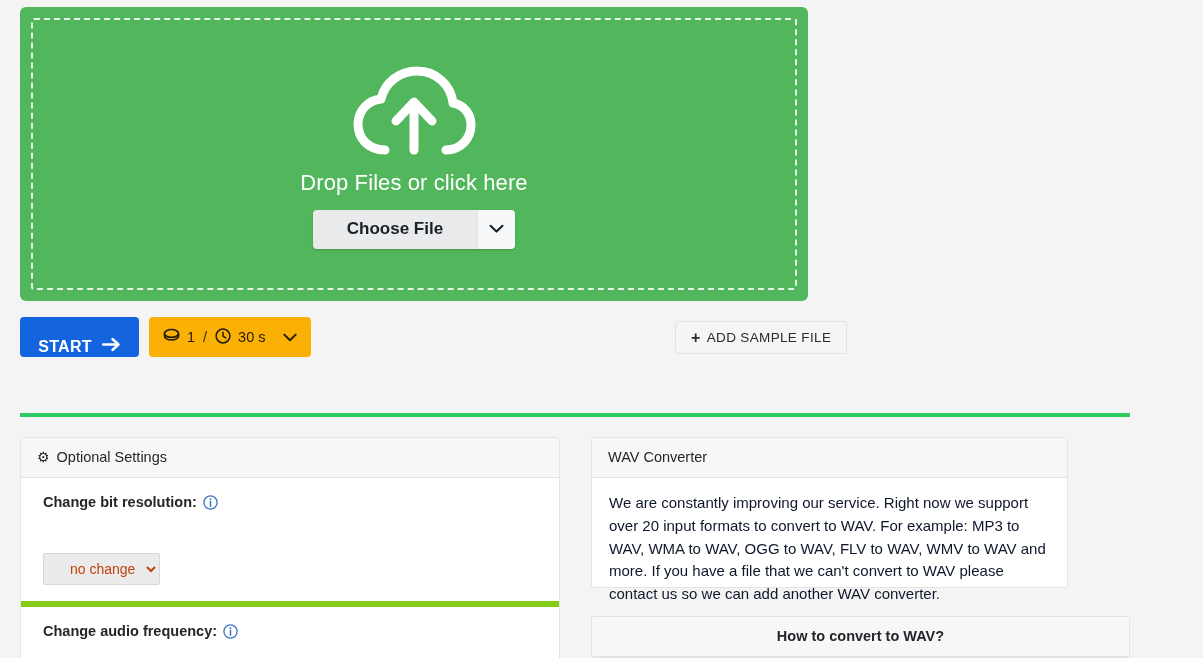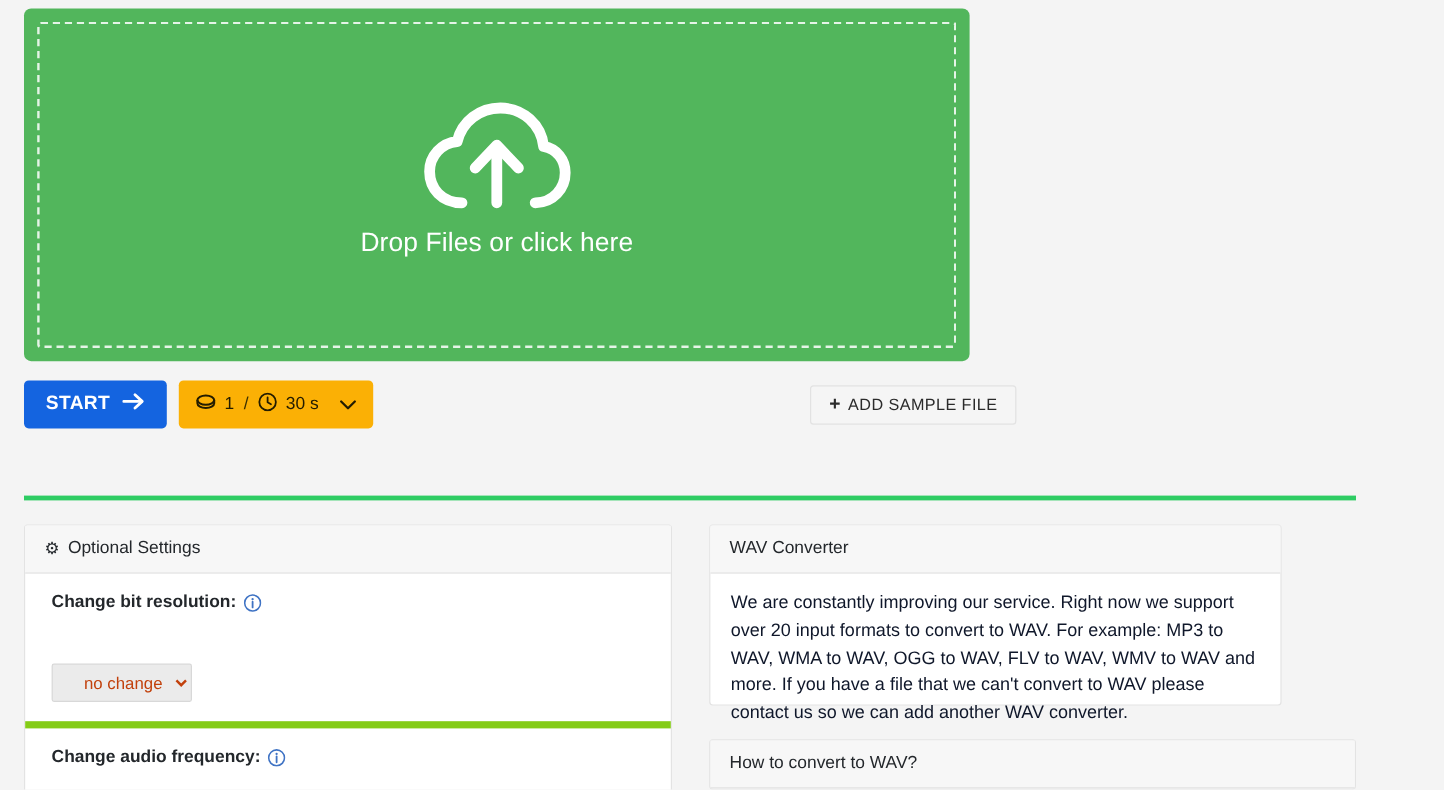--- a/index.html
+++ b/index.html
@@ -75,21 +75,21 @@
   }
   .start-btn {
     position: absolute; left: 0; top: 0;
     width: 119px; height: 40px;
     background: #1464e0;
     border: none; border-radius: 4px;
     color: #fff;
     font-size: 16px; font-weight: bold;
     font-family: inherit;
     letter-spacing: .3px;
-    display: flex; align-items: center; justify-content: center; gap: 10px;
+    display: flex; align-items: flex-end; justify-content: center; gap: 10px;
     cursor: pointer;
   }
   .credits-btn {
     position: absolute; left: 129px; top: 0;
     height: 40px;
     background: #fbb005;
     border: none; border-radius: 4px;
     color: #231c00;
     font-size: 14.5px;
     font-family: inherit;
@@ -167,21 +167,21 @@
     border-radius: 3px;
   }
   .panel-head {
     background: #f7f7f7;
     border-bottom: 1px solid #e3e3e3;
     padding: 11px 16px 12px 16px;
     font-size: 14.5px;
     color: #23272b;
     display: flex; align-items: center; gap: 7px;
   }
-  .panel-head.bold { font-weight: normal; }
+  .panel-head.bold { font-weight: bold; justify-content: center; }
   #settings-panel { left: 20px; top: 437px; width: 540px; height: 230px; }
   #info-panel     { left: 591px; top: 437px; width: 477px; height: 151px; }
   #howto-panel    { left: 591px; top: 616px; width: 539px; height: 42px; }
 
   .setting-block {
     padding: 16px 16px 16px 22px;
     border-bottom: 6px solid #84cc16;
   }
   .setting-label {
     font-size: 14.5px;
@@ -222,20 +222,30 @@
     <div class="dropzone-inner"></div>
     <div class="dz-content">
       <span>
         <svg class="cloud-icon" viewBox="0 0 124 92" fill="none" xmlns="http://www.w3.org/2000/svg">
           <path d="M33 84 C16 84 6 72 6 58 C6 45 16 34 29 33 C33 16 48 5 65 5 C84 5 99 19 101 37 C112 39 119 48 119 59 C119 72 109 84 94 84" stroke="#ffffff" stroke-width="9" stroke-linecap="round" stroke-linejoin="round"></path>
           <path d="M62 84 L62 38" stroke="#ffffff" stroke-width="9" stroke-linecap="round"></path>
           <path d="M44 55 L62 36 L80 55" stroke="#ffffff" stroke-width="9" stroke-linecap="round" stroke-linejoin="round"></path>
         </svg>
       </span>
       <div class="dz-text">Drop Files or click here</div>
+      <div class="choose-wrap">
+        <button class="choose-btn">Choose File</button>
+        <button class="choose-caret">
+          <span>
+            <svg width="15" height="10" viewBox="0 0 15 10" fill="none" xmlns="http://www.w3.org/2000/svg">
+              <path d="M1.5 1.8 L7.5 7.6 L13.5 1.8" stroke="#1b1f23" stroke-width="2.1" stroke-linecap="round" stroke-linejoin="round"></path>
+            </svg>
+          </span>
+        </button>
+      </div>
     </div>
   </div>
 
   <div class="action-row">
     <button class="start-btn">
       <span>START</span>
       <span>
         <svg width="19" height="15" viewBox="0 0 19 15" fill="none" xmlns="http://www.w3.org/2000/svg">
           <path d="M1 7.5 H16" stroke="#ffffff" stroke-width="2.4" stroke-linecap="round"></path>
           <path d="M10.5 2 L16.5 7.5 L10.5 13" stroke="#ffffff" stroke-width="2.4" stroke-linecap="round" stroke-linejoin="round"></path>

